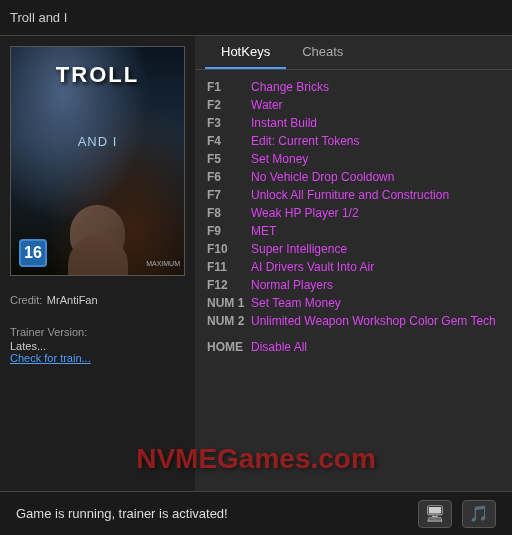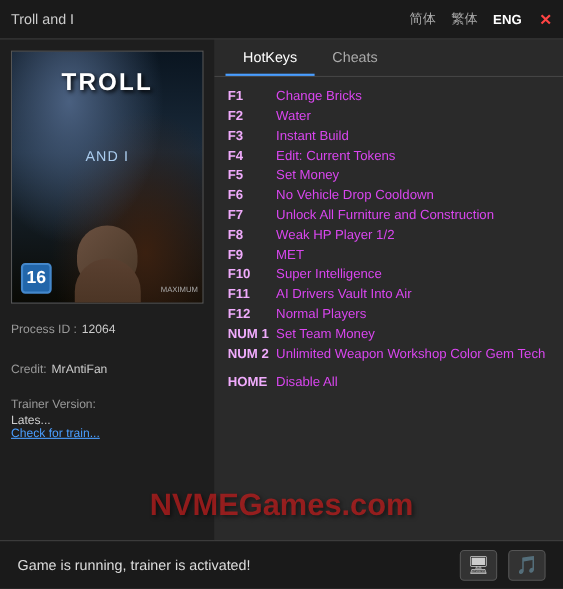--- a/index.html
+++ b/index.html
@@ -211,21 +211,21 @@
       overflow-y: auto;
       flex: 1;
     }
     .hotkey-item {
       display: flex;
       align-items: baseline;
       padding: 2px 0;
       gap: 6px;
     }
     .hotkey-key {
-      color: #f0abfc;
+      color: #a3a3a3;
       font-size: 12px;
       min-width: 38px;
       font-weight: bold;
     }
     .hotkey-desc {
       color: #d946ef;
       font-size: 12px;
     }
     .hotkey-spacer {
       height: 8px;
@@ -280,50 +280,40 @@
       color: rgba(200, 30, 30, 0.7);
       text-shadow: 2px 2px 4px rgba(0,0,0,0.5);
       white-space: nowrap;
     }
   </style>
 </head>
 <body>
 
 <div class="title-bar">
   <span class="title-text">Troll and I</span>
-  <div class="lang-buttons">
-    <span class="lang-btn">简体</span>
-    <span class="lang-btn">繁体</span>
-    <span class="lang-btn active">ENG</span>
-    <span class="close-btn">✕</span>
-  </div>
 </div>
 
 <div class="main-content">
 
   <div class="left-panel">
     <div class="game-image">
       <div class="game-image-content">
         <div class="troll-bg">
           <div class="troll-title">TROLL</div>
           <div class="troll-subtitle">AND I</div>
           <div class="troll-figure">
             <div class="troll-head"></div>
             <div class="troll-body"></div>
           </div>
           <div class="age-badge">16</div>
           <div class="publisher-badge">MAXIMUM</div>
         </div>
       </div>
     </div>
 
-    <div class="info-section">
-      <span class="info-label">Process ID :</span>
-      <span class="info-value">12064</span>
-    </div>
 
     <div class="info-section">
       <span class="info-label">Credit:</span>
       <span class="info-value">MrAntiFan</span>
     </div>
 
     <div class="info-section">
       <div class="info-label">Trainer Version:</div>
       <div class="info-value">Lates...</div>
       <div class="info-link">Check for train...</div>

